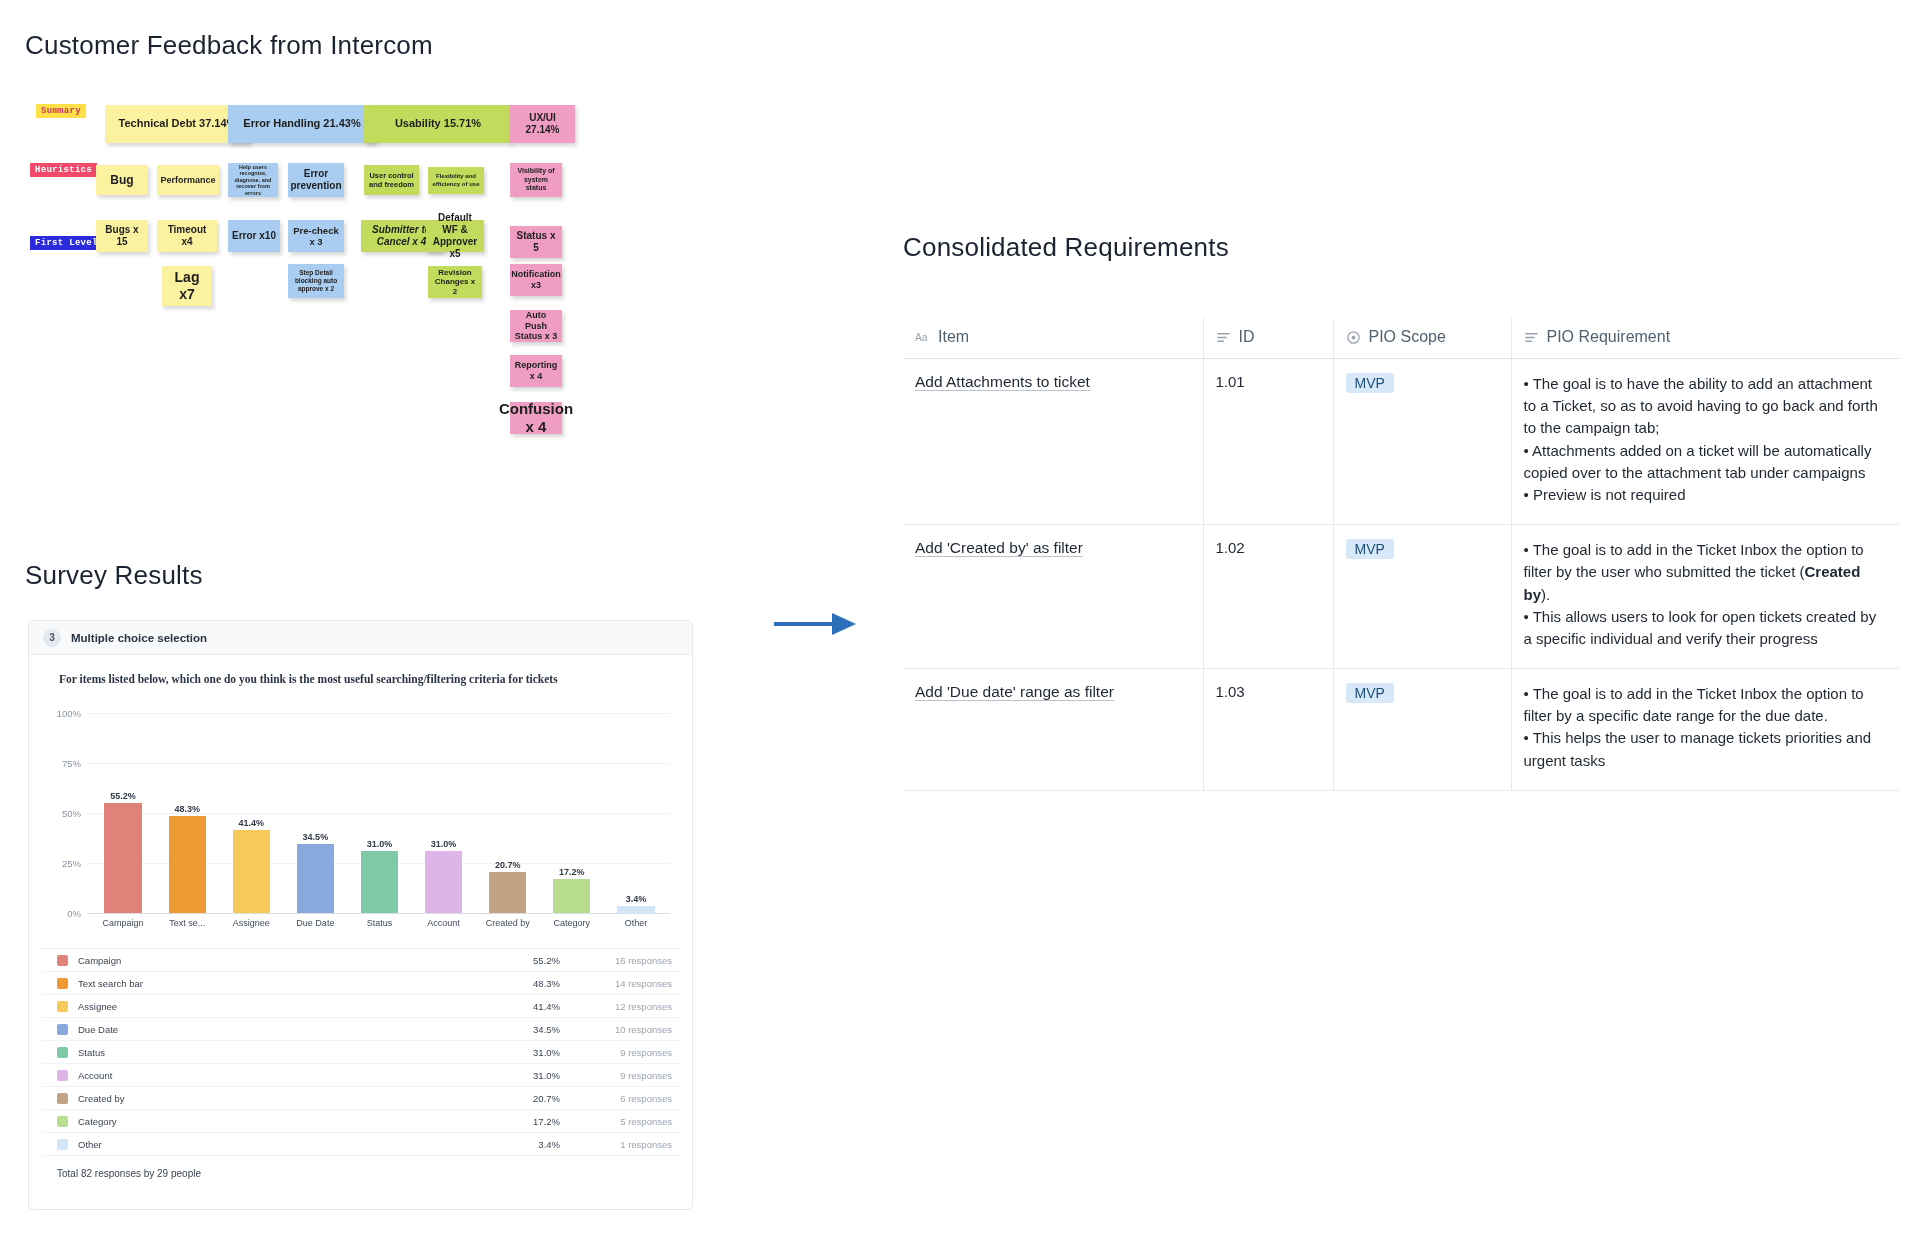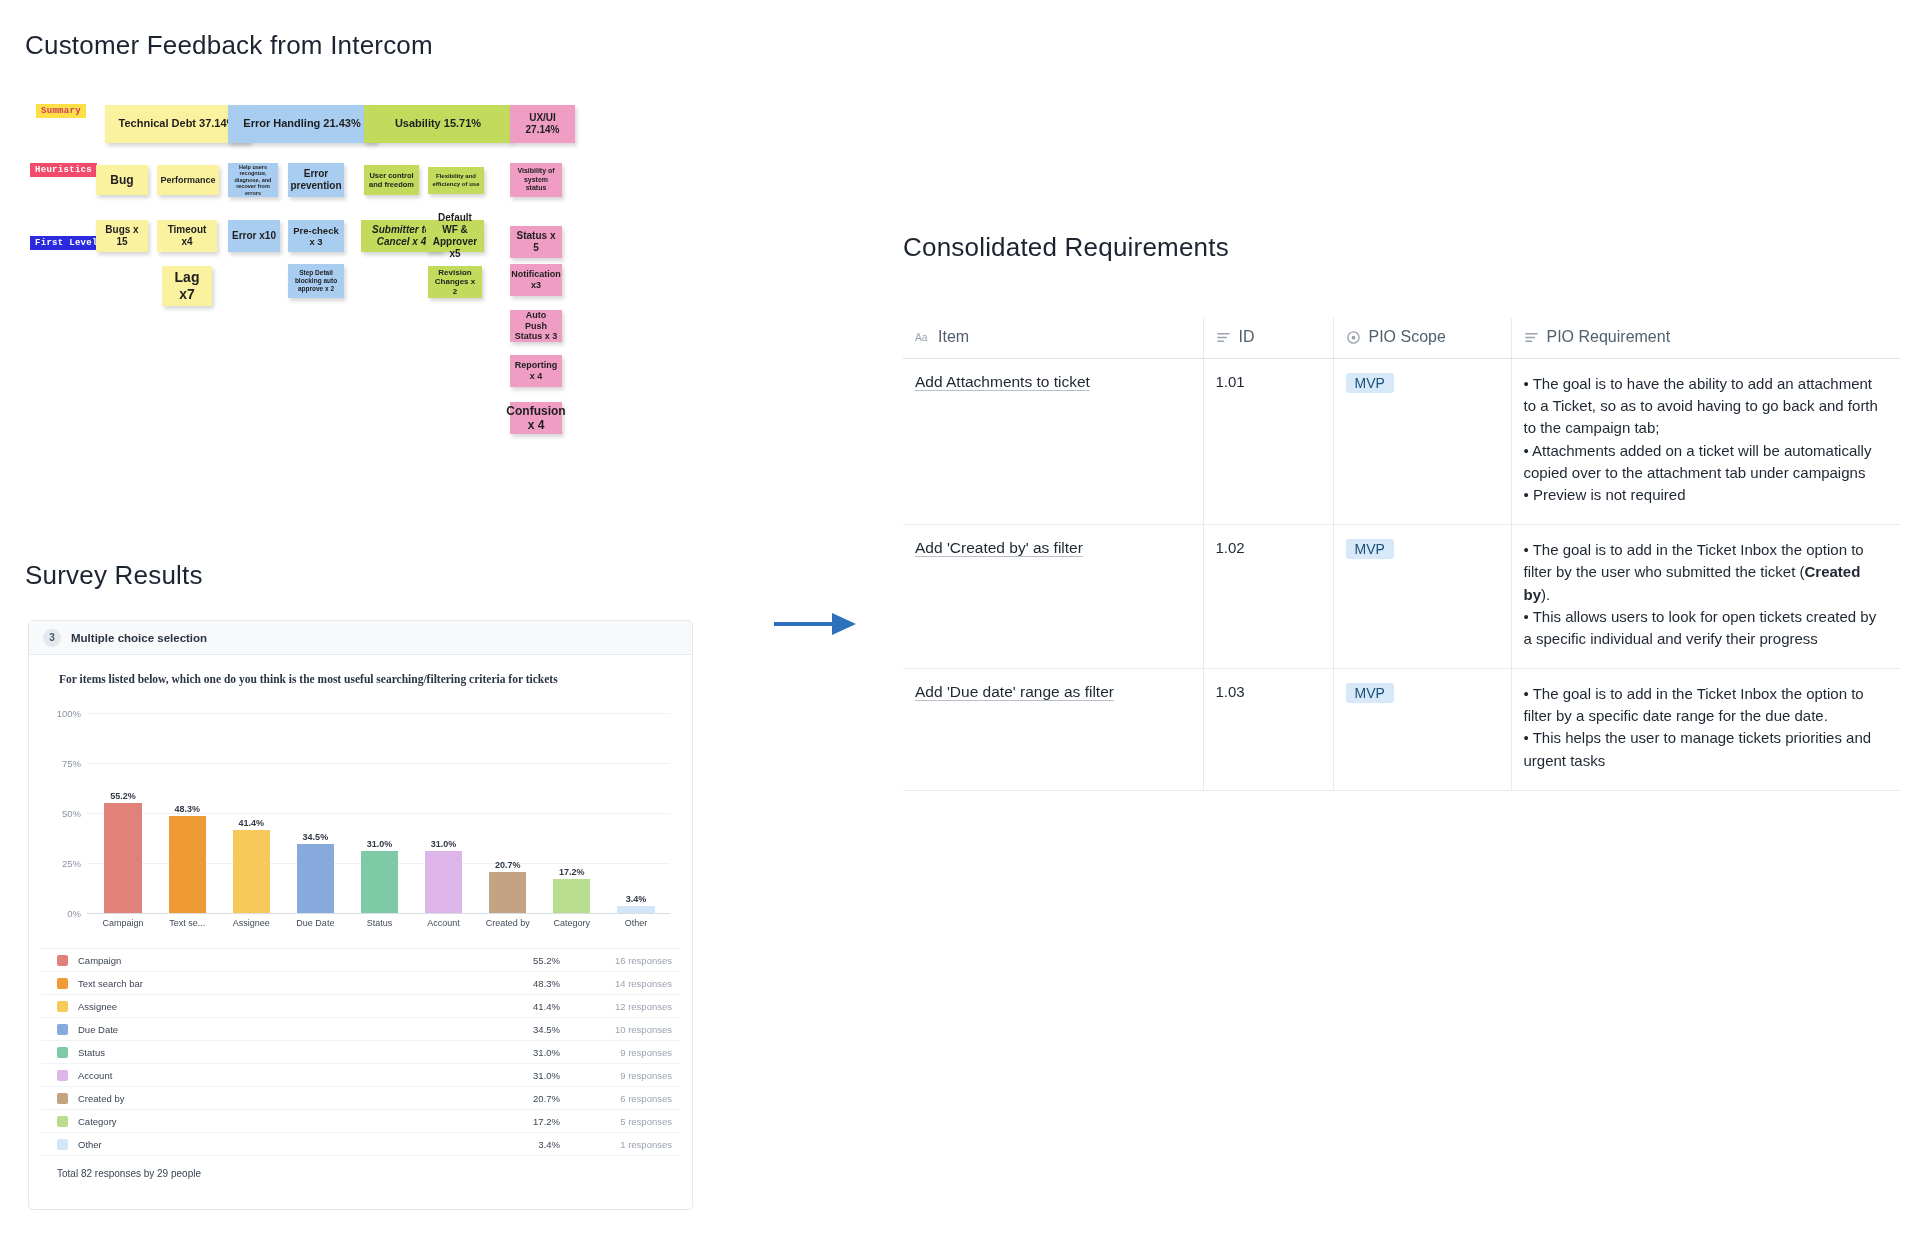--- a/index.html
+++ b/index.html
@@ -193,21 +193,21 @@
     <div class="note b" style="left: 288px; top: 220px; width: 56px; height: 32px; font-size: 9.5px;">Pre-check x 3</div>
     <div class="note g" style="left: 361px; top: 220px; width: 81px; height: 32px; font-size: 10px; font-style: italic;">Submitter to Cancel x 4</div>
     <div class="note g" style="left: 426px; top: 220px; width: 58px; height: 32px; font-size: 10px;">Default WF &amp; Approver x5</div>
     <div class="note p" style="left: 510px; top: 220px; width: 52px; height: 32px; font-size: 10px; margin-top: 6px;">Status x 5</div>
     <div class="note y" style="left: 162px; top: 266px; width: 50px; height: 40px; font-size: 14px;">Lag x7</div>
     <div class="note b" style="left: 288px; top: 264px; width: 56px; height: 34px; font-size: 6.5px;">Step Detail blocking auto approve x 2</div>
     <div class="note g" style="left: 428px; top: 266px; width: 54px; height: 32px; font-size: 8px;">Revision Changes x 2</div>
     <div class="note p" style="left: 510px; top: 264px; width: 52px; height: 32px; font-size: 9px;">Notification x3</div>
     <div class="note p" style="left: 510px; top: 310px; width: 52px; height: 32px; font-size: 9px;">Auto Push Status x 3</div>
     <div class="note p" style="left: 510px; top: 355px; width: 52px; height: 32px; font-size: 9px;">Reporting x 4</div>
-    <div class="note p" style="left: 510px; top: 402px; width: 52px; height: 32px; font-size: 12px;">Confusion x 4</div>
+    <div class="note p" style="left: 510px; top: 402px; width: 52px; height: 32px; font-size: 15px;">Confusion x 4</div>
   </div>
 
 <svg id="flow-arrow" viewBox="0 0 90 48">
   <line x1="4" y1="24" x2="64" y2="24" stroke="#2c6fbb" stroke-width="4"></line>
   <polygon points="62,13 86,24 62,35" fill="#2c6fbb"></polygon>
 </svg>
 
 <div id="survey-card">
   <div id="survey-head">
     <span class="q-badge">3</span>

